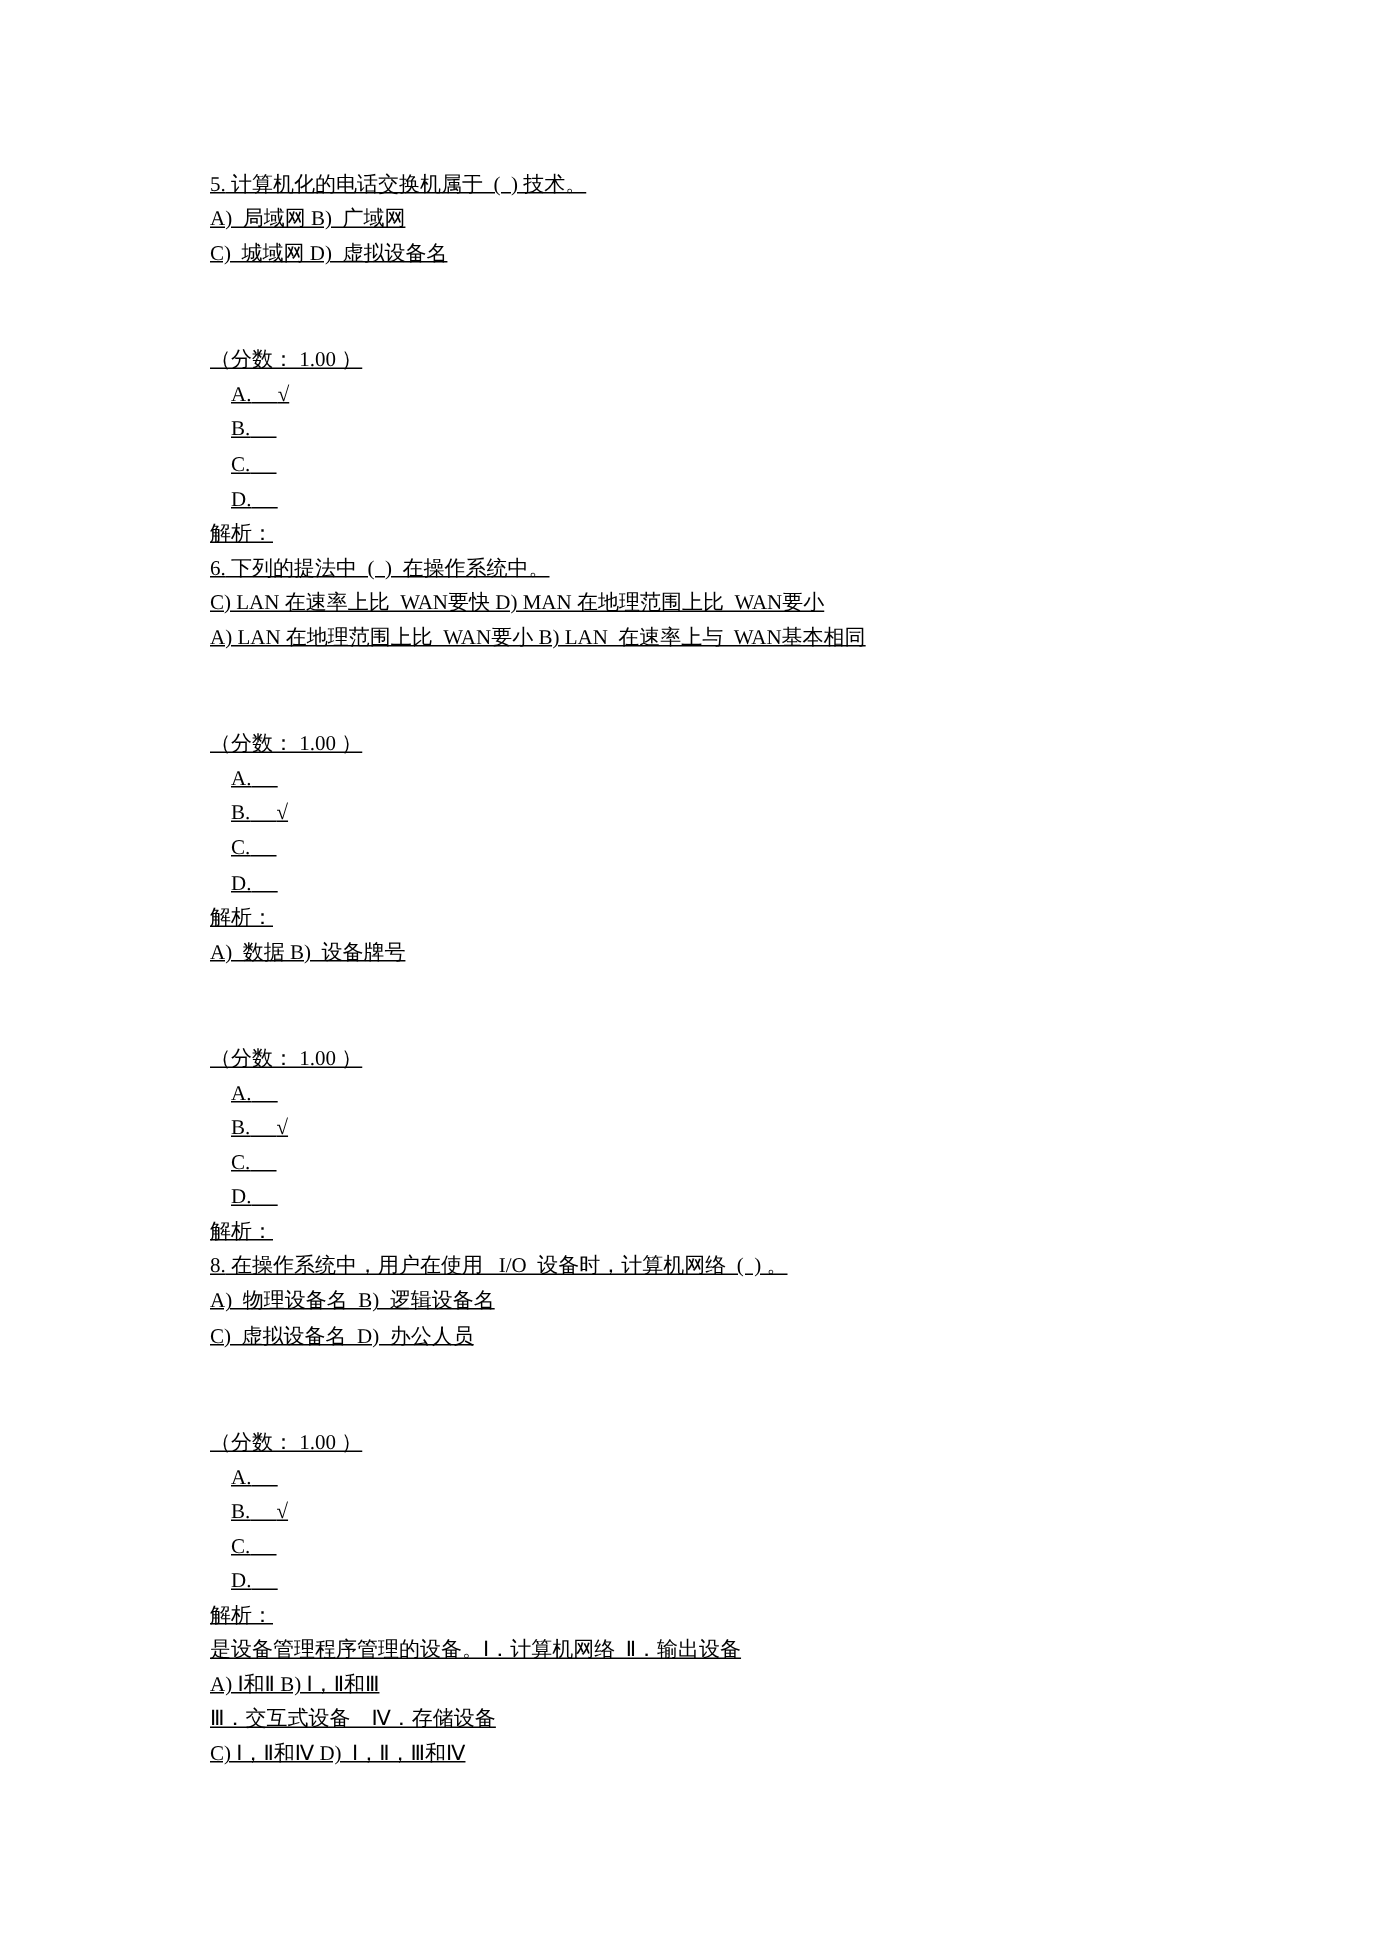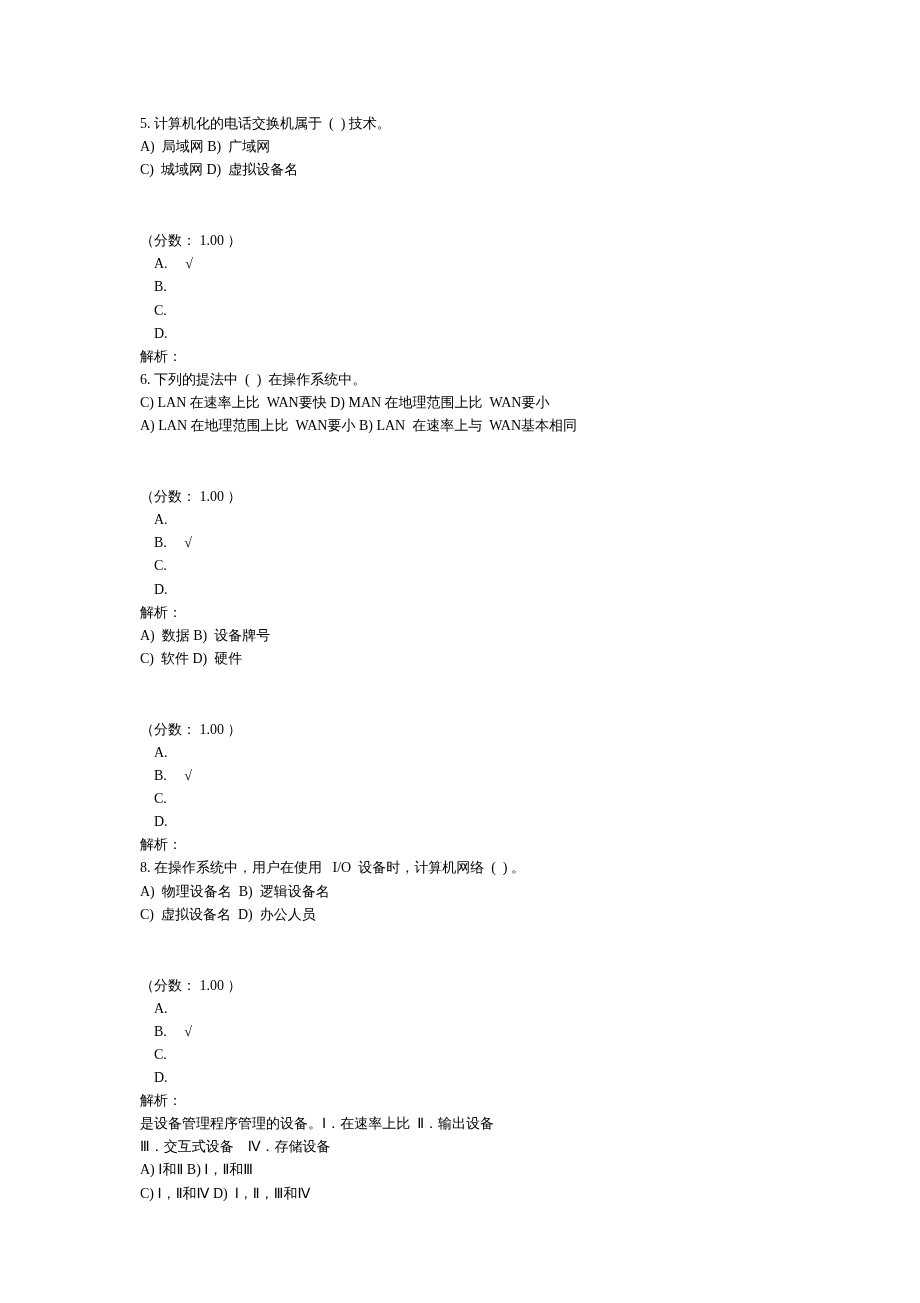--- a/index.html
+++ b/index.html
@@ -12,20 +12,21 @@
     line-height: 1.65;
   }
   .page {
     width: 920px;
     min-height: 1303px;
     padding: 112px 140px 60px 140px;
     box-sizing: border-box;
   }
   .line {
     white-space: pre-wrap;
+    text-decoration: underline;
   }
   .indent1 {
     padding-left: 14px;
   }
   .spacer {
     height: 24px;
   }
 </style>
 </head>
 <body>
@@ -50,21 +51,20 @@
   <div class="spacer"></div>
   <div class="spacer"></div>
   <div class="line">（分数： 1.00 ）</div>
   <div class="line indent1"><span>A.</span>     <span></span></div>
   <div class="line indent1"><span>B.</span>     <span>√</span></div>
   <div class="line indent1"><span>C.</span>     <span></span></div>
   <div class="line indent1"><span>D.</span>     <span></span></div>
   <div class="line">解析：</div>
 
   <div class="line">A)  数据 B)  设备牌号</div>
-  <div class="line">C)  软件 D)  硬件</div>
   <div class="spacer"></div>
   <div class="spacer"></div>
   <div class="line">（分数： 1.00 ）</div>
   <div class="line indent1"><span>A.</span>     <span></span></div>
   <div class="line indent1"><span>B.</span>     <span>√</span></div>
   <div class="line indent1"><span>C.</span>     <span></span></div>
   <div class="line indent1"><span>D.</span>     <span></span></div>
   <div class="line">解析：</div>
 
   <div class="line"><span>8.</span> <span>在操作系统中，用户在使用   I/O  设备时，计算机网络  (  ) 。</span></div>
@@ -72,18 +72,18 @@
   <div class="line">C)  虚拟设备名  D)  办公人员</div>
   <div class="spacer"></div>
   <div class="spacer"></div>
   <div class="line">（分数： 1.00 ）</div>
   <div class="line indent1"><span>A.</span>     <span></span></div>
   <div class="line indent1"><span>B.</span>     <span>√</span></div>
   <div class="line indent1"><span>C.</span>     <span></span></div>
   <div class="line indent1"><span>D.</span>     <span></span></div>
   <div class="line">解析：</div>
 
-  <div class="line">是设备管理程序管理的设备。Ⅰ．在速率上比  Ⅱ．输出设备</div>
+  <div class="line">是设备管理程序管理的设备。Ⅰ．计算机网络  Ⅱ．输出设备</div>
+  <div class="line">A) Ⅰ和Ⅱ B) Ⅰ，Ⅱ和Ⅲ</div>
   <div class="line">Ⅲ．交互式设备    Ⅳ．存储设备</div>
-  <div class="line">A) Ⅰ和Ⅱ B) Ⅰ，Ⅱ和Ⅲ</div>
   <div class="line">C) Ⅰ，Ⅱ和Ⅳ D)  Ⅰ，Ⅱ，Ⅲ和Ⅳ</div>
 
 </div>
 
 </body></html>

